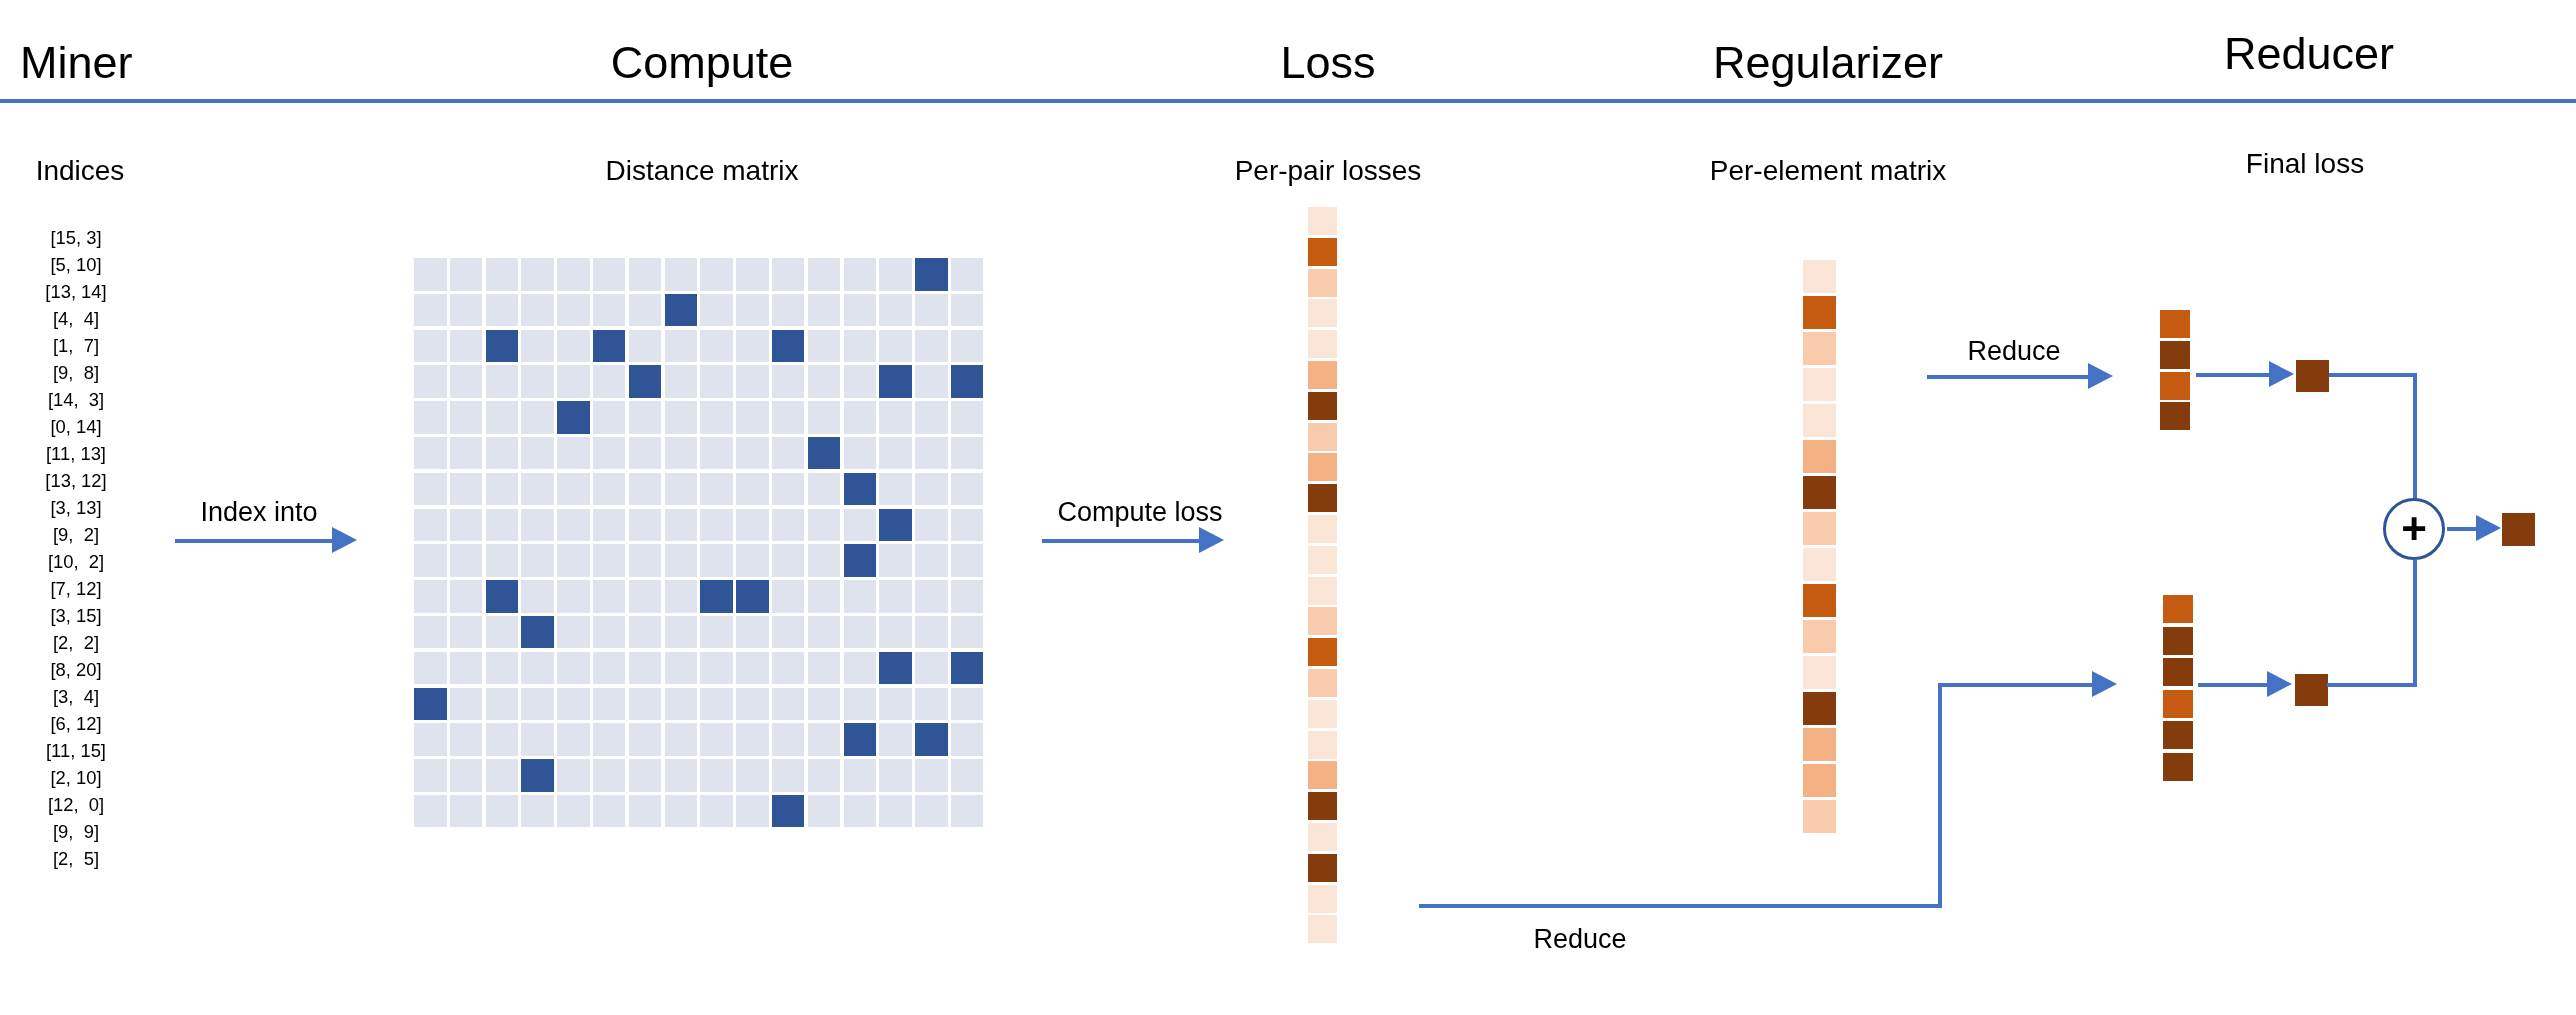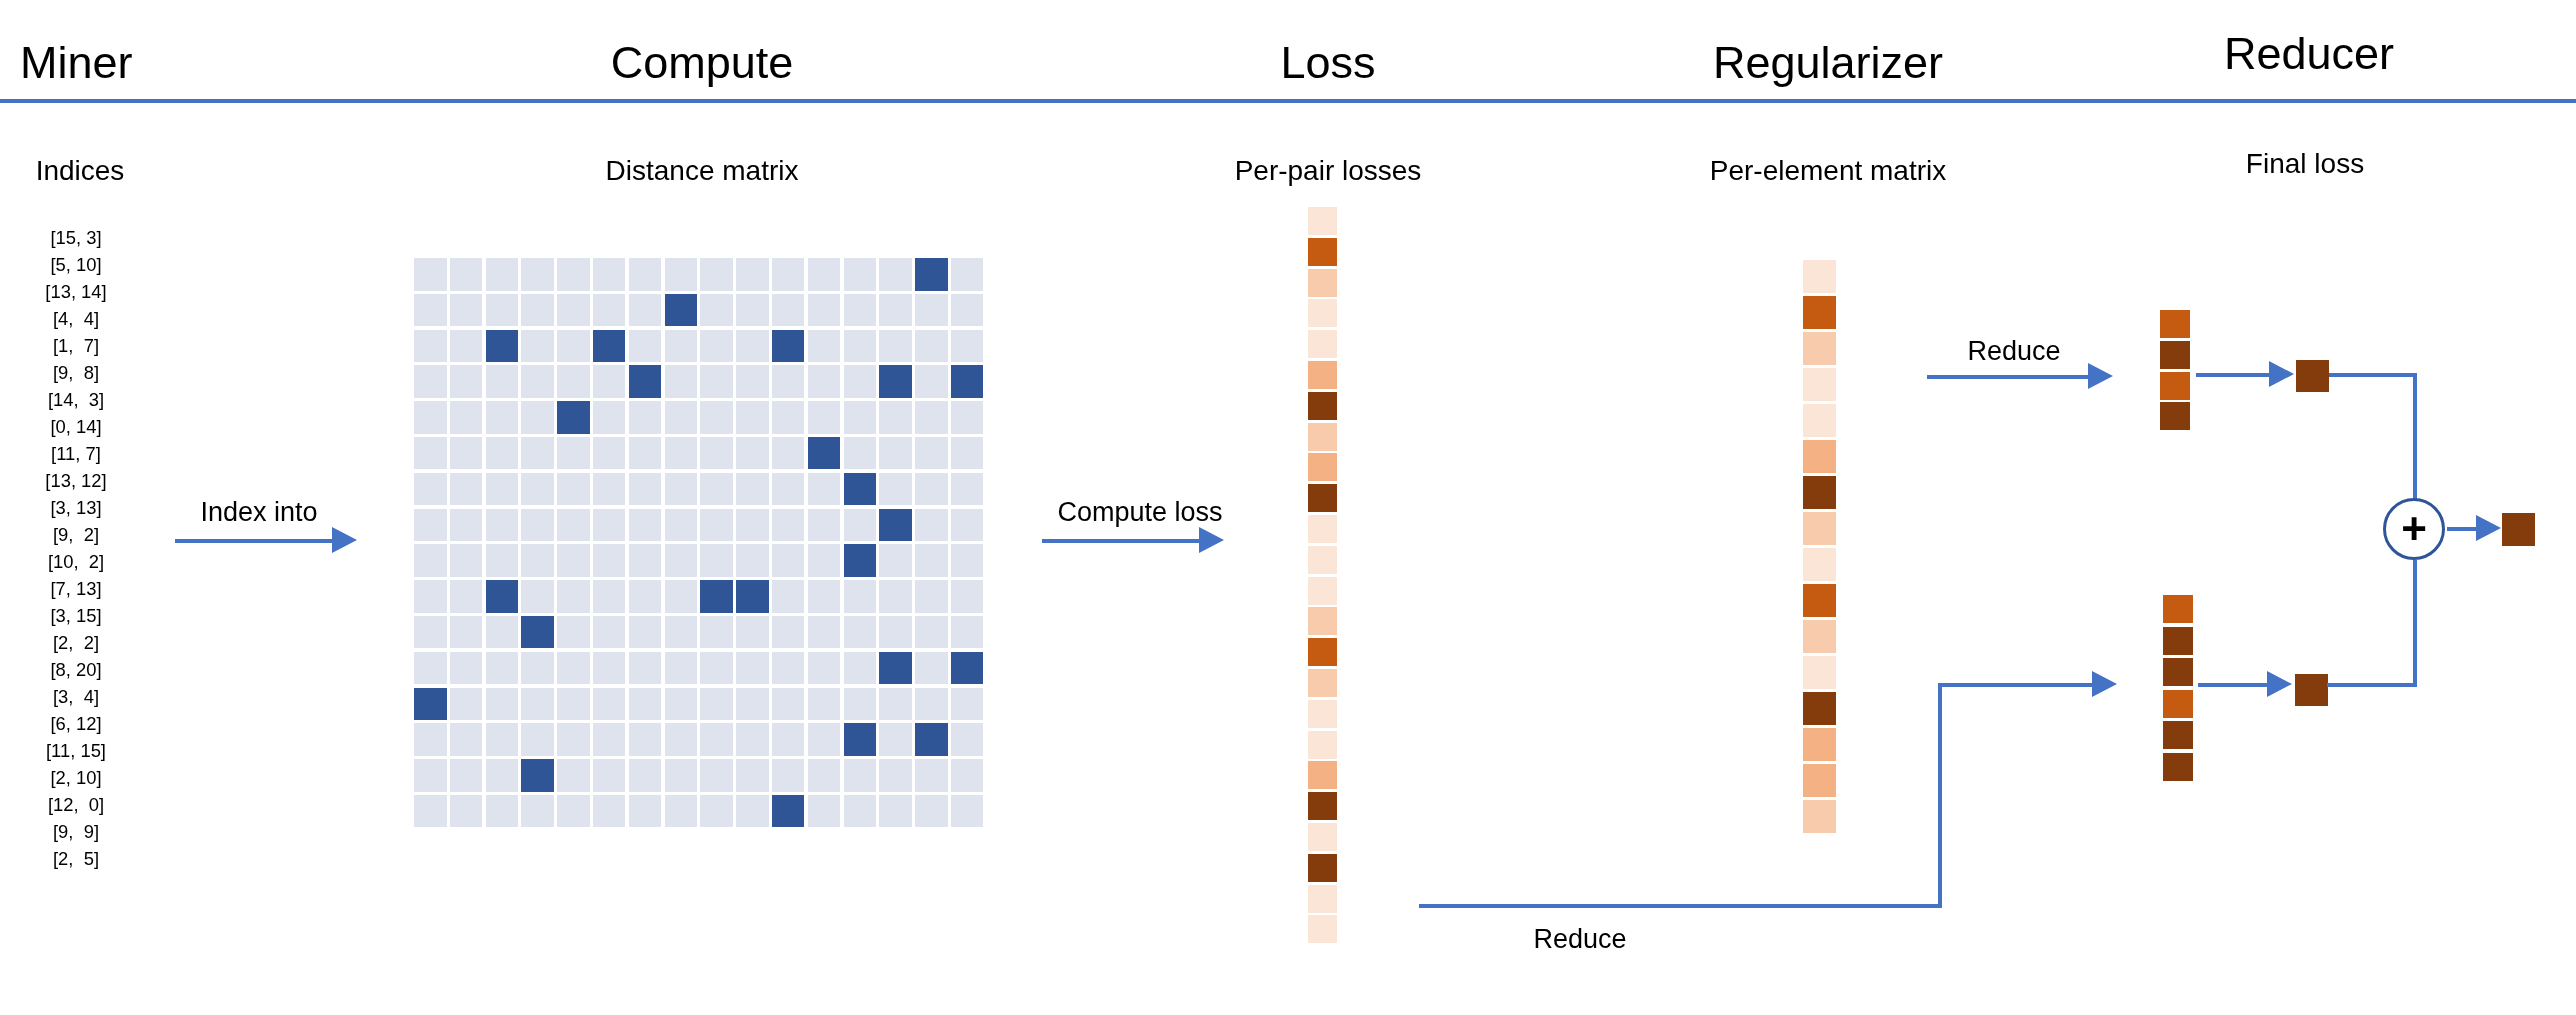--- a/index.html
+++ b/index.html
@@ -61,26 +61,26 @@
 
   <div class="indices">
       <div class="idxrow">[15, 3]</div>
       <div class="idxrow">[5, 10]</div>
       <div class="idxrow">[13, 14]</div>
       <div class="idxrow">[4,  4]</div>
       <div class="idxrow">[1,  7]</div>
       <div class="idxrow">[9,  8]</div>
       <div class="idxrow">[14,  3]</div>
       <div class="idxrow">[0, 14]</div>
-      <div class="idxrow">[11, 7]</div>
+      <div class="idxrow">[11, 13]</div>
       <div class="idxrow">[13, 12]</div>
       <div class="idxrow">[3, 13]</div>
       <div class="idxrow">[9,  2]</div>
       <div class="idxrow">[10,  2]</div>
-      <div class="idxrow">[7, 13]</div>
+      <div class="idxrow">[7, 12]</div>
       <div class="idxrow">[3, 15]</div>
       <div class="idxrow">[2,  2]</div>
       <div class="idxrow">[8, 20]</div>
       <div class="idxrow">[3,  4]</div>
       <div class="idxrow">[6, 12]</div>
       <div class="idxrow">[11, 15]</div>
       <div class="idxrow">[2, 10]</div>
       <div class="idxrow">[12,  0]</div>
       <div class="idxrow">[9,  9]</div>
       <div class="idxrow">[2,  5]</div>

